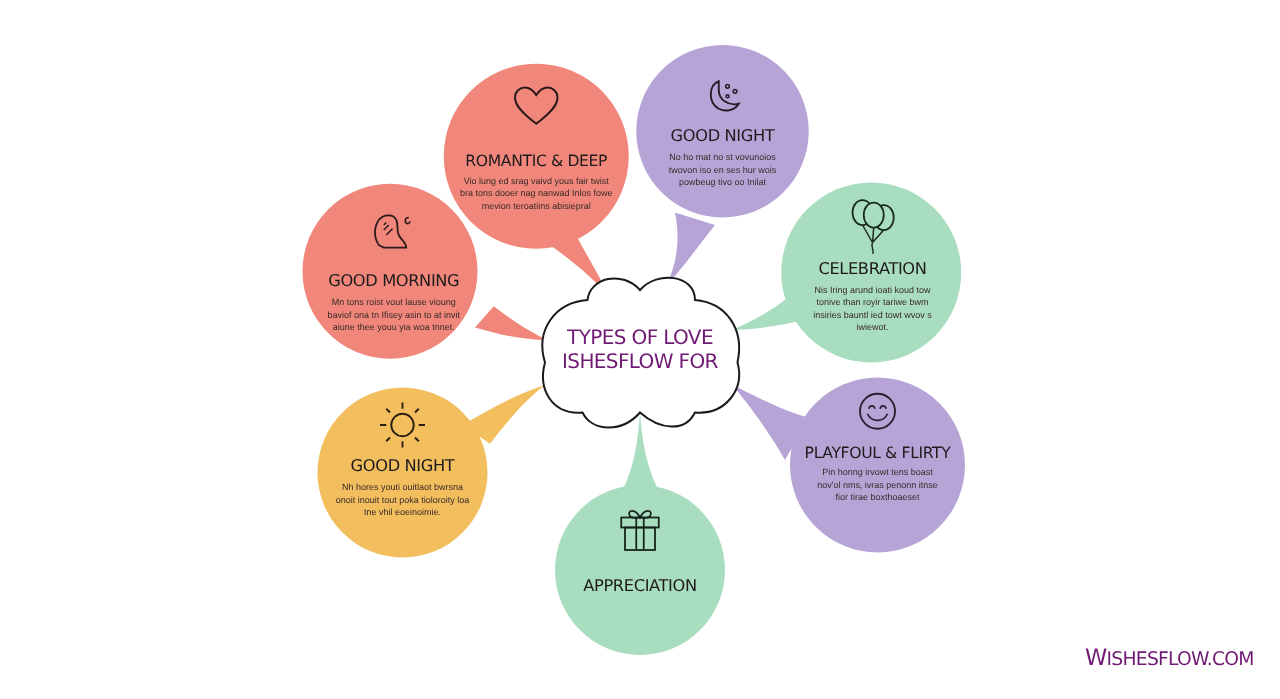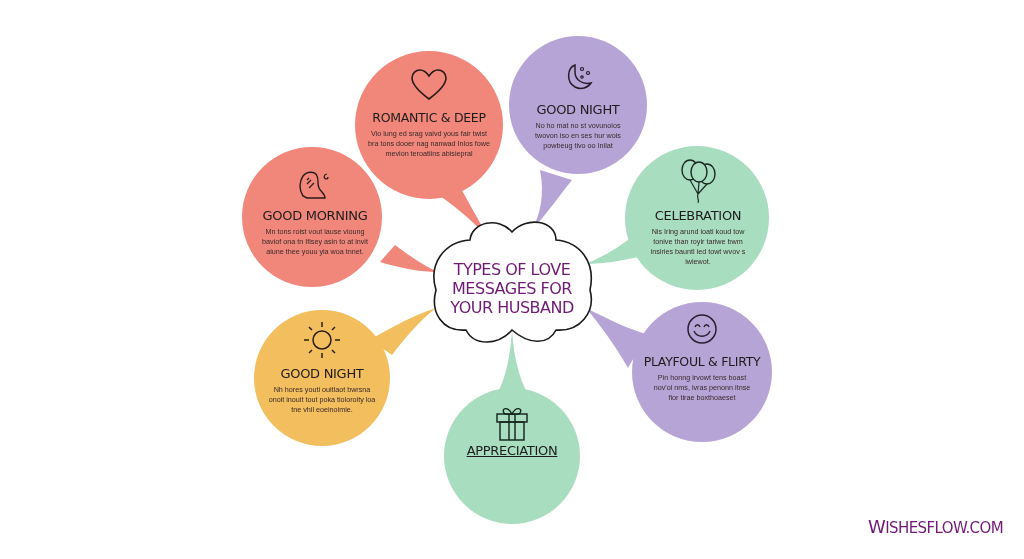--- a/index.html
+++ b/index.html
@@ -59,50 +59,49 @@
   <g>
     <path d="M470,240 C472,222 498,216 512,232 C526,216 556,220 556,240
              C580,242 596,262 590,290 C596,312 580,332 556,330
              C548,346 528,344 512,330 C498,346 474,346 466,330
              C442,332 430,312 436,290 C428,264 444,242 470,240 Z" fill="#ffffff" stroke="#1a1a1a" stroke-width="1.6"></path>
   </g>
 </svg>
 
 <div class="center-title">
   <div>TYPES OF LOVE</div>
-  <div>MESSAGES FOR</div>
-  <div>YOUR HUSBAND</div>
+  <div>ISHESFLOW FOR</div>
 </div>
 
 <div class="bubble" style="left:362px; top:68px; width:134px;">
   <svg class="icon" width="40" height="34" viewBox="0 0 40 34">
     <path d="M20,31 C8,22 3,16 3,10 C3,5 7,2 11,2 C15,2 18,5 20,8 C22,5 25,2 29,2 C33,2 37,5 37,10 C37,16 32,22 20,31 Z" fill="none" stroke="#2a1a1a" stroke-width="1.6"></path>
   </svg>
-  <div class="title" style="font-size:12.5px; margin-top:8px;">ROMANTIC &amp; DEEP</div>
+  <div class="title" style="font-size:12.5px; margin-top:19px;">ROMANTIC &amp; DEEP</div>
   <div class="body" style="padding:0 6px;">Vio lung ed srag vaivd yous fair twist bra tons dooer nag nanwad Inlos fowe mevion teroatiins abisiepral</div>
 </div>
 
 <div class="bubble" style="left:520px; top:62px; width:116px;">
   <svg class="icon" width="34" height="30" viewBox="0 0 34 30">
     <path d="M14,3 C6,6 5,20 14,25 C20,28 27,26 30,21 C22,23 14,18 14,10 C14,7 14,5 14,3 Z" fill="none" stroke="#2a1a2a" stroke-width="1.5"></path>
     <circle cx="21" cy="7" r="1.5" fill="none" stroke="#2a1a2a" stroke-width="1.2"></circle>
     <circle cx="27" cy="11" r="1.5" fill="none" stroke="#2a1a2a" stroke-width="1.2"></circle>
     <circle cx="21" cy="15" r="1.2" fill="none" stroke="#2a1a2a" stroke-width="1.2"></circle>
   </svg>
   <div class="title" style="font-size:13px; margin-top:10px;">GOOD NIGHT</div>
   <div class="body" style="padding:0 4px;">No ho mat no st vovunoios twovon iso en ses hur wois powbeug tivo oo Inilat</div>
 </div>
 
 <div class="bubble" style="left:256px; top:168px; width:118px;">
   <svg class="icon" width="40" height="32" viewBox="0 0 40 32">
     <path d="M8,28 C4,22 4,14 8,8 C12,3 20,3 22,8 C24,12 22,16 24,20 C26,24 30,26 30,30 L12,30 Z" fill="none" stroke="#2a1a1a" stroke-width="1.4"></path>
     <path d="M12,16 L16,12 M14,20 L19,15 M12,12 L14,10" stroke="#2a1a1a" stroke-width="1.2" fill="none"></path>
     <path d="M32,6 C29,6 28,10 31,11 C32,11 33,10 33,9" fill="none" stroke="#2a1a1a" stroke-width="1.2"></path>
   </svg>
-  <div class="title" style="font-size:13px; margin-top:8px;">GOOD MORNING</div>
+  <div class="title" style="font-size:13px; margin-top:18px;">GOOD MORNING</div>
   <div class="body" style="padding:0 6px;">Mn tons roist vout lause vioung baviof ona tn Ifisey asin to at invit aiune thee youu yia woa tnnet.</div>
 </div>
 
 <div class="bubble" style="left:640px; top:156px; width:116px;">
   <svg class="icon" width="42" height="48" viewBox="0 0 42 48">
     <ellipse cx="13" cy="14" rx="8" ry="10" fill="none" stroke="#1a2a22" stroke-width="1.4"></ellipse>
     <ellipse cx="30" cy="18" rx="8" ry="10" fill="none" stroke="#1a2a22" stroke-width="1.4"></ellipse>
     <ellipse cx="22" cy="16" rx="8" ry="10" fill="#A8DDC0" stroke="#1a2a22" stroke-width="1.4"></ellipse>
     <path d="M13,24 L21,38 M22,26 L21,38 M30,28 L21,38 M21,38 C19,42 23,44 21,47" fill="none" stroke="#1a2a22" stroke-width="1.2"></path>
   </svg>
@@ -139,18 +138,18 @@
 </div>
 
 <div class="bubble" style="left:452px; top:404px; width:120px;">
   <svg class="icon" width="38" height="38" viewBox="0 0 38 38">
     <path d="M19,10 C15,2 8,4 11,9 C12,11 16,10 19,10 C22,10 26,11 27,9 C30,4 23,2 19,10 Z" fill="none" stroke="#12221a" stroke-width="1.4"></path>
     <rect x="4" y="10" width="30" height="8" fill="none" stroke="#12221a" stroke-width="1.4"></rect>
     <rect x="7" y="18" width="24" height="18" fill="none" stroke="#12221a" stroke-width="1.4"></rect>
     <line x1="16" y1="10" x2="16" y2="36" stroke="#12221a" stroke-width="1.4"></line>
     <line x1="22" y1="10" x2="22" y2="36" stroke="#12221a" stroke-width="1.4"></line>
   </svg>
-  <div class="title" style="font-size:13px; margin-top:1px;text-decoration:underline;">APPRECIATION</div>
+  <div class="title" style="font-size:13px; margin-top:20px;">APPRECIATION</div>
 </div>
 
 <div class="brand">
   <span class="big">W</span><span>ISHESFLOW.COM</span>
 </div>
 
 </body></html>

